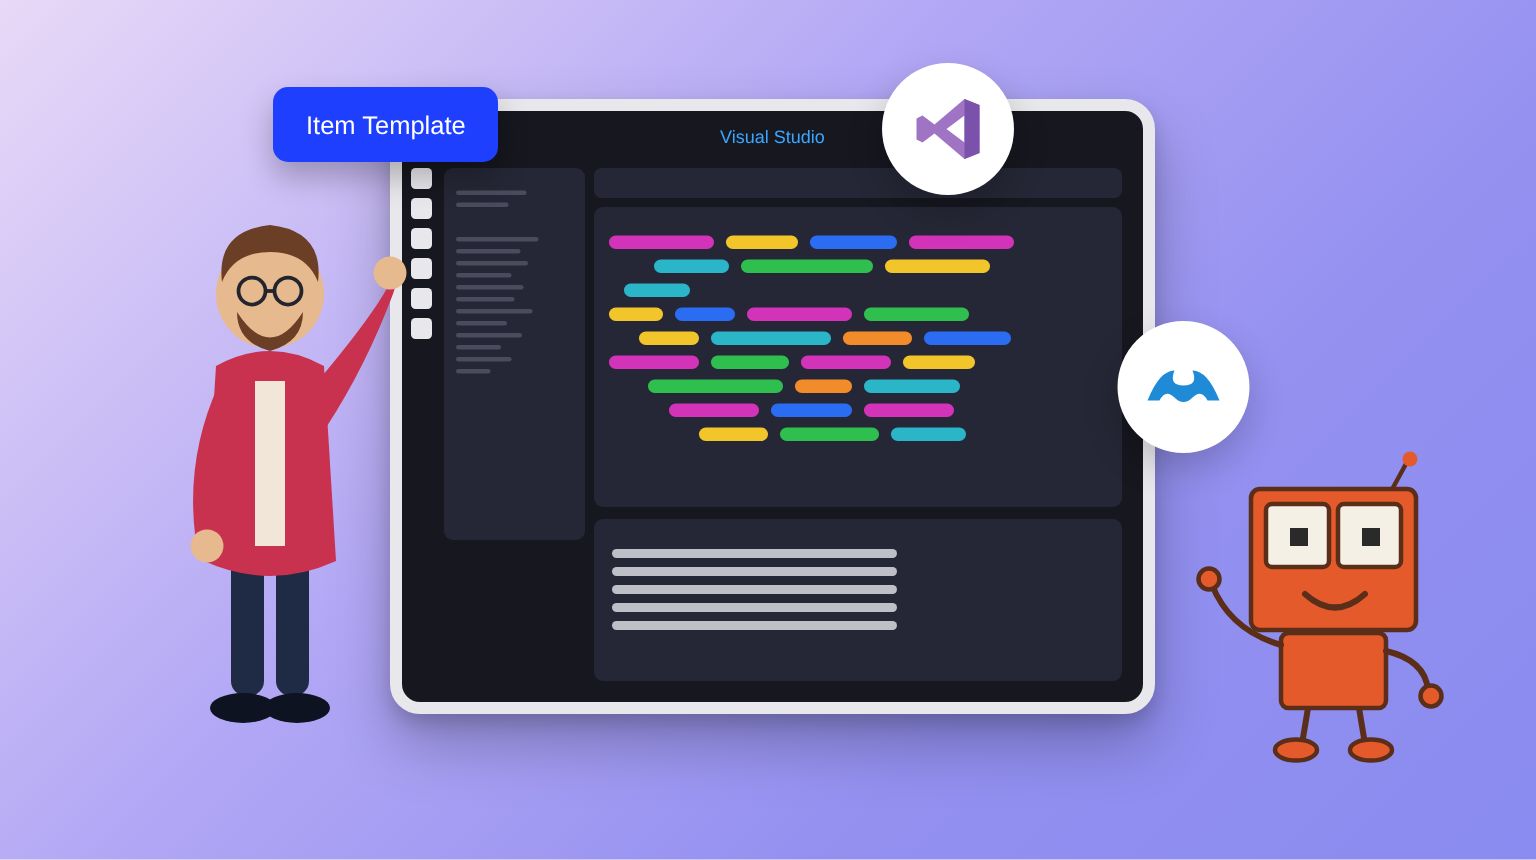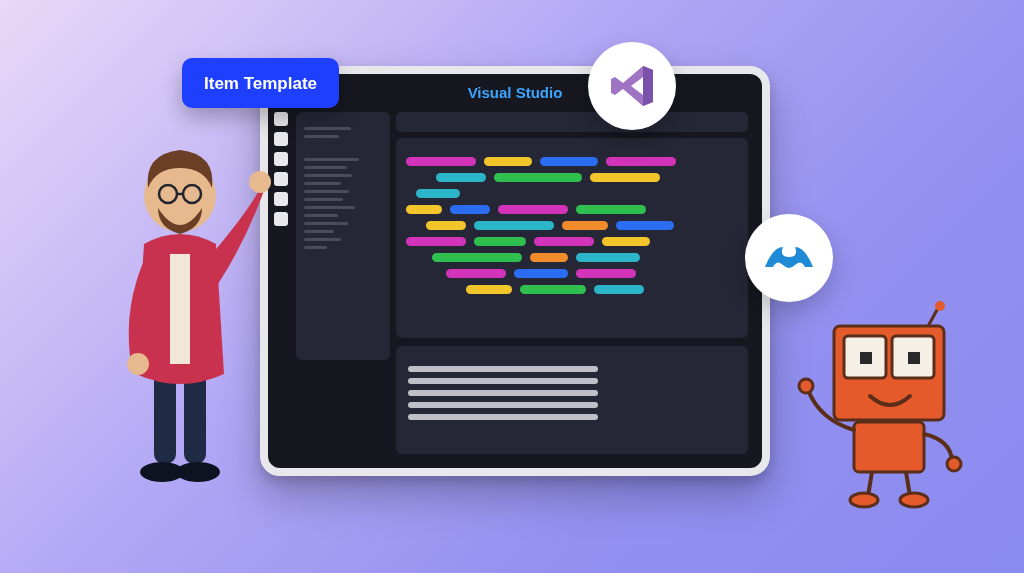--- a/index.html
+++ b/index.html
@@ -22,22 +22,22 @@
     background: #16171f;
     border-radius: 20px;
     border: 8px solid #e8e8ec;
     box-shadow: 0 20px 40px rgba(0,0,0,.25), 0 6px 12px rgba(0,0,0,.15);
   }
   .ide-title {
     position: absolute;
     left: 0; right: 0; top: 10px;
     text-align: center;
     color: #3ba6ff;
-    font-size: 15px;
-    font-weight: 700;
+    font-size: 12px;
+    font-weight: 400;
   }
   .activity-bar {
     position: absolute;
     left: 6px; top: 38px;
     width: 18px;
     display: flex; flex-direction: column; gap: 6px;
   }
   .activity-bar .sq {
     width: 14px; height: 14px;
     background: #e8e8ec;
@@ -96,21 +96,21 @@
     left: 182px;
     top: 58px;
     background: #1f3fff;
     color: #fff;
     padding: 12px 22px 14px 22px;
     border-radius: 10px;
     box-shadow: 0 10px 20px rgba(0,0,0,.25);
     z-index: 5;
   }
   .callout .t1 { font-size: 26px; font-weight: 700; line-height: 1; }
-  .callout .t2 { font-size: 17px; font-weight: 700; margin-top: 4px; }
+  .callout .t2 { font-size: 17px; font-weight: 400; margin-top: 4px; }
 
   
   .badge {
     position: absolute;
     background: #fff;
     border-radius: 50%;
     box-shadow: 0 10px 24px rgba(0,0,0,.2);
     display: flex; align-items: center; justify-content: center;
     z-index: 4;
   }

